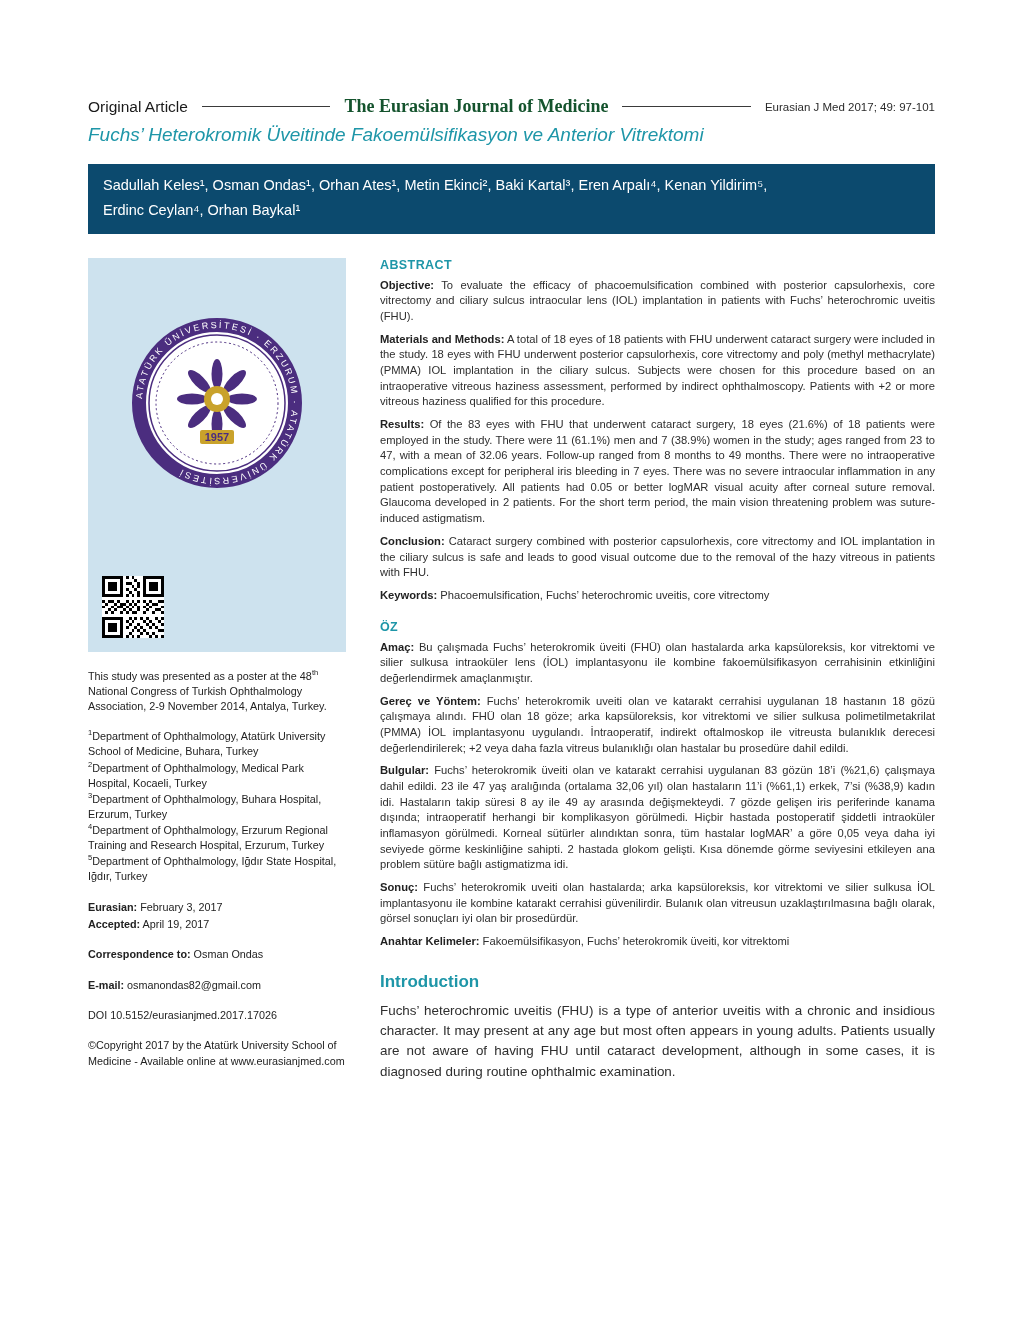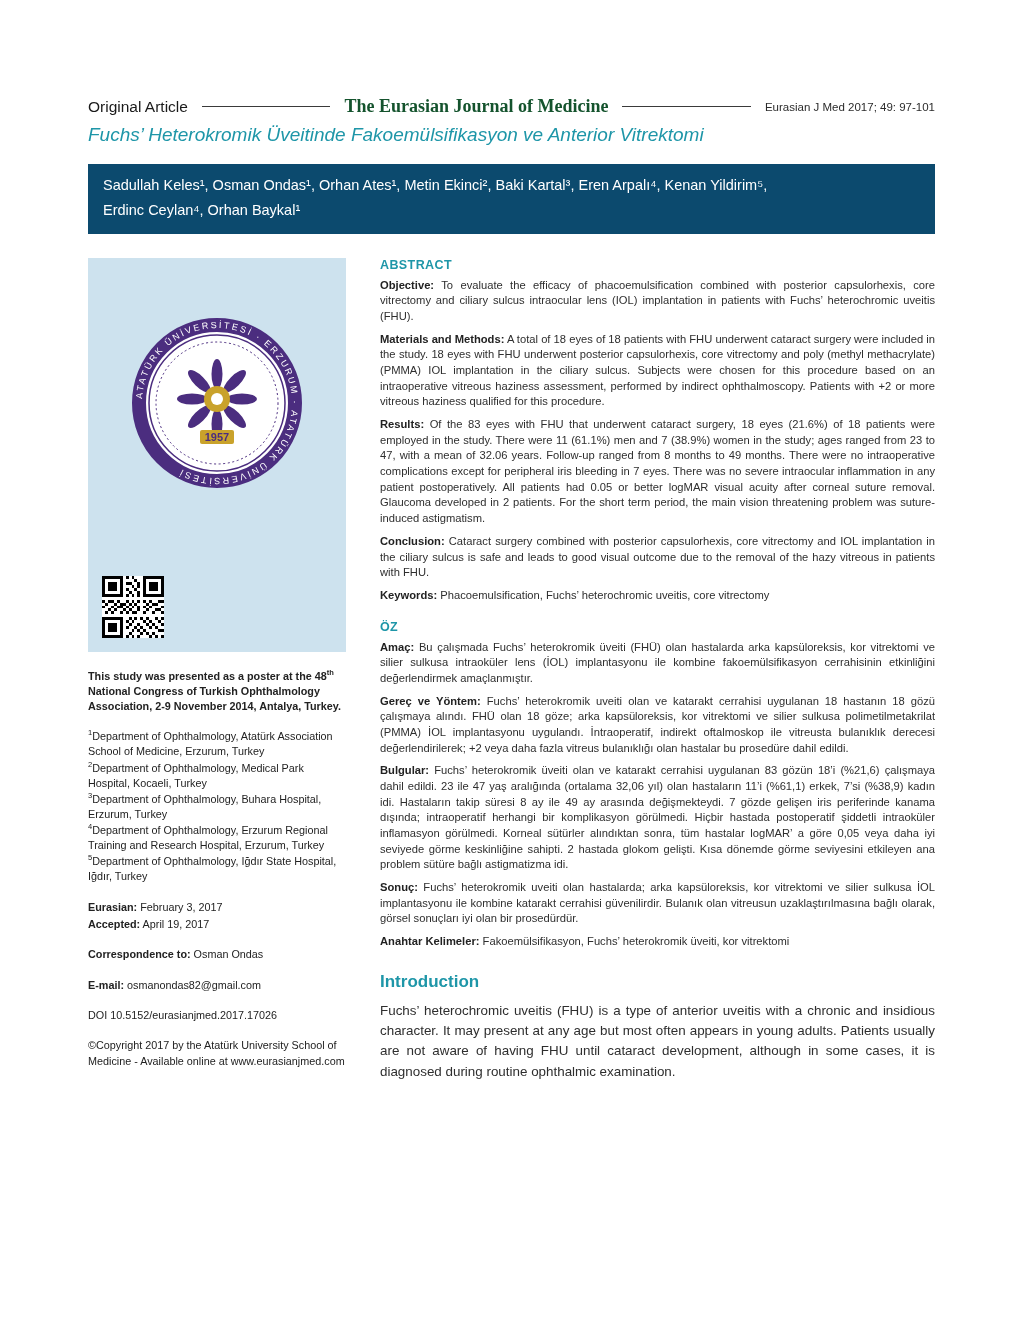--- a/index.html
+++ b/index.html
@@ -29,21 +29,21 @@
   .authors { margin-top: 18px; background: #0c4a6e; color: #ffffff; padding: 9px 15px 10px; font-size: 14.5px; line-height: 1.75; }
 
   
   .columns { display: flex; gap: 34px; margin-top: 24px; align-items: flex-start; }
   .left  { flex: 0 0 258px; width: 258px; font-size: 10.8px; line-height: 1.42; color: #222; }
   .right { flex: 1; min-width: 0; }
 
   .logo-box { background: #cde2ee; height: 394px; position: relative; display: flex; justify-content: center; align-items: flex-start; padding-top: 60px; }
   .qr { position: absolute; left: 14px; bottom: 14px; }
 
-  .note { font-weight: bold; margin: 16px 0 0; }
+  .note { font-weight: normal; margin: 16px 0 0; }
   .affils { margin-top: 14px; }
   .affil { margin: 0; }
   .left sup, .note sup { font-size: 7.5px; }
   .meta { margin-top: 15px; }
   .meta p { margin: 0 0 2px; }
   .left strong { font-weight: bold; }
 
   
   .sec-heading { color: #1e96a8; font-weight: bold; font-size: 12.5px; letter-spacing: 0.4px; margin: 0 0 6px; }
   .oz-heading { margin-top: 16px; }
@@ -112,21 +112,21 @@
           <path fill="#000000" d="M0 0h7v7H0zM14 0h7v7h-7zM0 14h7v7H0z"></path>
           <path fill="#ffffff" d="M1 1h5v5H1zM15 1h5v5h-5zM1 15h5v5H1z"></path>
           <path fill="#000000" d="M2 2h3v3H2zM16 2h3v3h-3zM2 16h3v3H2z"></path>
           <path fill="#000000" d="M8 0h1v1h-1zM10 0h1v1h-1zM11 1h1v1h-1zM8 2h1v1h-1zM9 2h1v1h-1zM12 2h1v1h-1zM10 3h1v1h-1zM12 3h1v1h-1zM8 4h1v1h-1zM11 4h1v1h-1zM9 5h1v1h-1zM12 5h1v1h-1zM8 6h1v1h-1zM10 6h1v1h-1zM12 6h1v1h-1zM14 8h1v1h-1zM16 8h1v1h-1zM19 8h1v1h-1zM20 8h1v1h-1zM15 9h1v1h-1zM17 9h1v1h-1zM18 9h1v1h-1zM14 10h1v1h-1zM16 10h1v1h-1zM20 10h1v1h-1zM15 11h1v1h-1zM18 11h1v1h-1zM19 11h1v1h-1zM14 12h1v1h-1zM17 12h1v1h-1zM20 12h1v1h-1zM0 8h1v1h-1zM2 8h1v1h-1zM3 8h1v1h-1zM5 8h1v1h-1zM1 9h1v1h-1zM4 9h1v1h-1zM6 9h1v1h-1zM7 9h1v1h-1zM0 10h1v1h-1zM3 10h1v1h-1zM5 10h1v1h-1zM6 10h1v1h-1zM2 11h1v1h-1zM4 11h1v1h-1zM7 11h1v1h-1zM1 12h1v1h-1zM3 12h1v1h-1zM6 12h1v1h-1zM8 8h1v1h-1zM10 8h1v1h-1zM12 8h1v1h-1zM9 9h1v1h-1zM11 9h1v1h-1zM8 10h1v1h-1zM10 10h1v1h-1zM12 10h1v1h-1zM9 11h1v1h-1zM12 11h1v1h-1zM8 12h1v1h-1zM10 12h1v1h-1zM11 12h1v1h-1zM9 14h1v1h-1zM11 14h1v1h-1zM13 14h1v1h-1zM15 14h1v1h-1zM18 14h1v1h-1zM20 14h1v1h-1zM8 15h1v1h-1zM10 15h1v1h-1zM14 15h1v1h-1zM16 15h1v1h-1zM19 15h1v1h-1zM9 16h1v1h-1zM12 16h1v1h-1zM15 16h1v1h-1zM17 16h1v1h-1zM20 16h1v1h-1zM8 17h1v1h-1zM11 17h1v1h-1zM13 17h1v1h-1zM16 17h1v1h-1zM18 17h1v1h-1zM10 18h1v1h-1zM12 18h1v1h-1zM14 18h1v1h-1zM19 18h1v1h-1zM20 18h1v1h-1zM9 19h1v1h-1zM13 19h1v1h-1zM15 19h1v1h-1zM17 19h1v1h-1zM8 20h1v1h-1zM10 20h1v1h-1zM12 20h1v1h-1zM16 20h1v1h-1zM18 20h1v1h-1zM20 20h1v1h-1z"></path>
         </svg>
       </div>
 
       <p class="note"><span>This study was presented as a poster at the 48</span><sup>th</sup><span> National Congress of Turkish Ophthalmology Association, 2-9 November 2014, Antalya, Turkey.</span></p>
 
       <div class="affils">
-        <p class="affil"><sup>1</sup><span>Department of Ophthalmology, Atatürk Association School of Medicine, Erzurum, Turkey</span></p>
+        <p class="affil"><sup>1</sup><span>Department of Ophthalmology, Atatürk University School of Medicine, Buhara, Turkey</span></p>
         <p class="affil"><sup>2</sup><span>Department of Ophthalmology, Medical Park Hospital, Kocaeli, Turkey</span></p>
         <p class="affil"><sup>3</sup><span>Department of Ophthalmology, Buhara Hospital, Erzurum, Turkey</span></p>
         <p class="affil"><sup>4</sup><span>Department of Ophthalmology, Erzurum Regional Training and Research Hospital, Erzurum, Turkey</span></p>
         <p class="affil"><sup>5</sup><span>Department of Ophthalmology, Iğdır State Hospital, Iğdır, Turkey</span></p>
       </div>
 
       <div class="meta">
         <p><strong>Eurasian:</strong><span> February 3, 2017</span></p>
         <p><strong>Accepted:</strong><span> April 19, 2017</span></p>
       </div>

